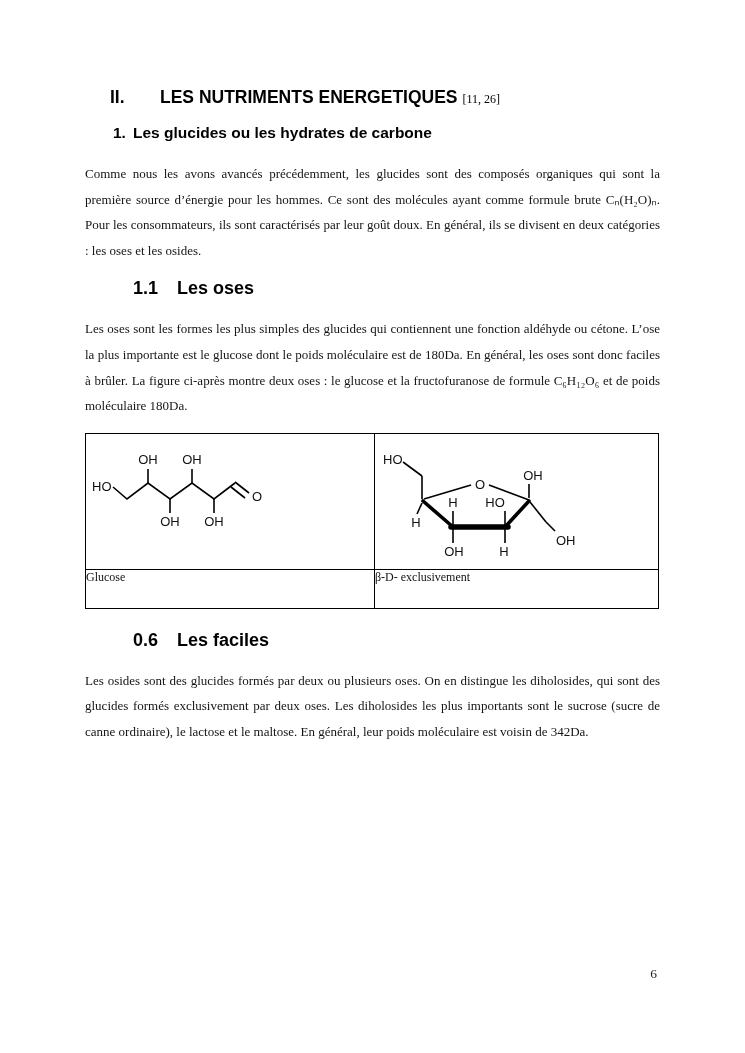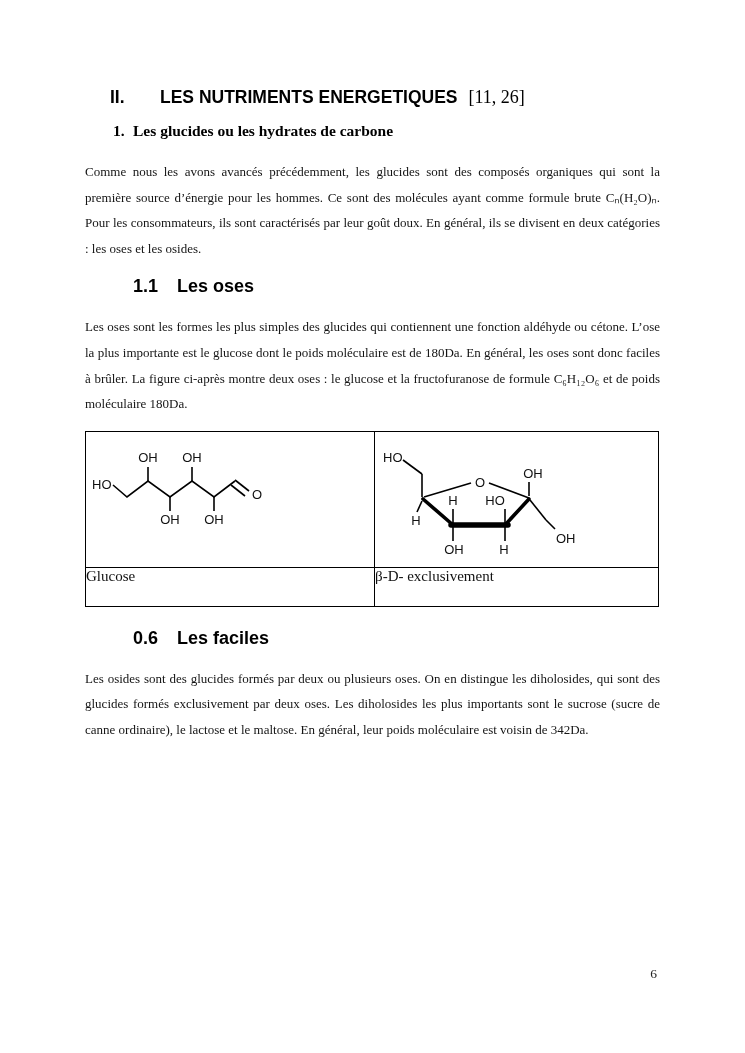--- a/index.html
+++ b/index.html
@@ -18,27 +18,27 @@
     margin-top:86px;
     padding-left:25px;
     font-family:"Liberation Sans", sans-serif;
     font-weight:bold; font-size:17.5px; line-height:22px;
     color:#000;
     white-space:nowrap;
   }
   .h1 .h1num { display:inline-block; width:50px; }
   .h1 .h1cite {
     font-family:"Liberation Serif", serif;
-    font-weight:normal; font-size:18px;
-    margin-left:11px;
+    font-weight:normal; font-size:12px;
+    margin-left:5px;
   }
   .h2 {
     margin-top:13px;
     padding-left:28px;
-    font-family:Liberation Serif, serif;
+    font-family:Liberation Sans, sans-serif;
     font-weight:bold; font-size:15.5px; line-height:19px;
     color:#000;
   }
   .h2 .h2num { display:inline-block; width:20px; }
   .h3 {
     padding-left:48px;
     font-family:"Liberation Sans", sans-serif;
     font-weight:bold; font-size:18px; line-height:17px;
     color:#000;
   }
@@ -58,21 +58,21 @@
     margin-top:14px;
     border-collapse:collapse;
     table-layout:fixed;
     width:574px;
   }
   table.fig-table td { border:1px solid #000; padding:0; vertical-align:top; }
   td.struct-cell { height:132px; }
   td.c1 { width:288px; }
   td.label-cell {
     height:38px;
-    font-size:15px;
+    font-size:12px;
     padding:7px 0 0 6px;
     vertical-align:top;
     margin-left:30px;
   }
   .caption {
     margin-top:10px;
     font-weight:bold; font-size:11.5px;
     color:#000;
   }
   .pagenum {

